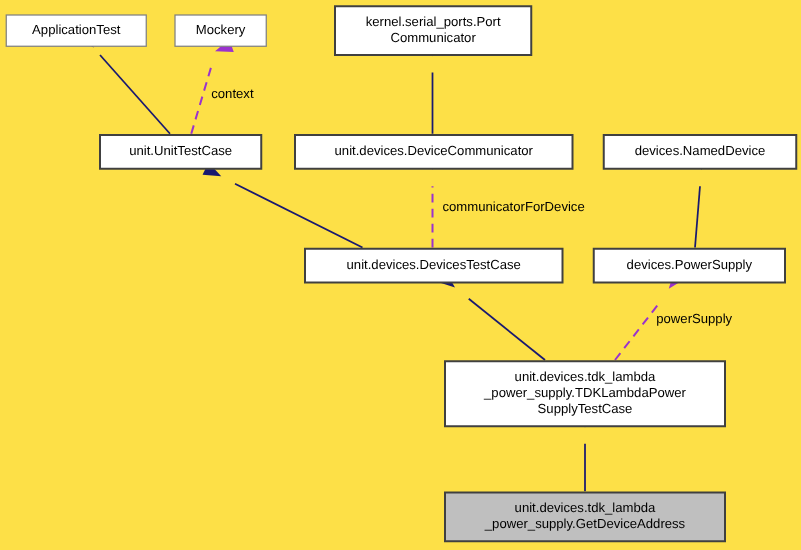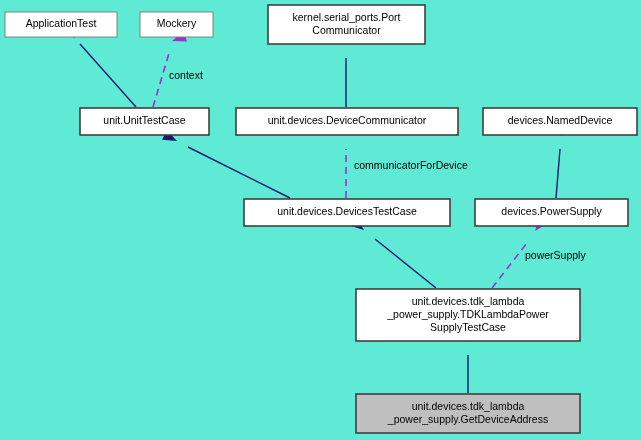--- a/index.html
+++ b/index.html
@@ -4,21 +4,21 @@
 <style>
   html, body {
     margin: 0;
     padding: 0;
     background: #ffffff;
   }
   #diagram-root {
     position: relative;
     width: 641px;
     height: 440px;
-    background: #5eead4;
+    background: #fde047;
     font-family: "Liberation Sans", sans-serif;
     overflow: hidden;
   }
   #diagram-svg {
     position: absolute;
     left: 0;
     top: 0;
     width: 641px;
     height: 440px;
     display: block;

